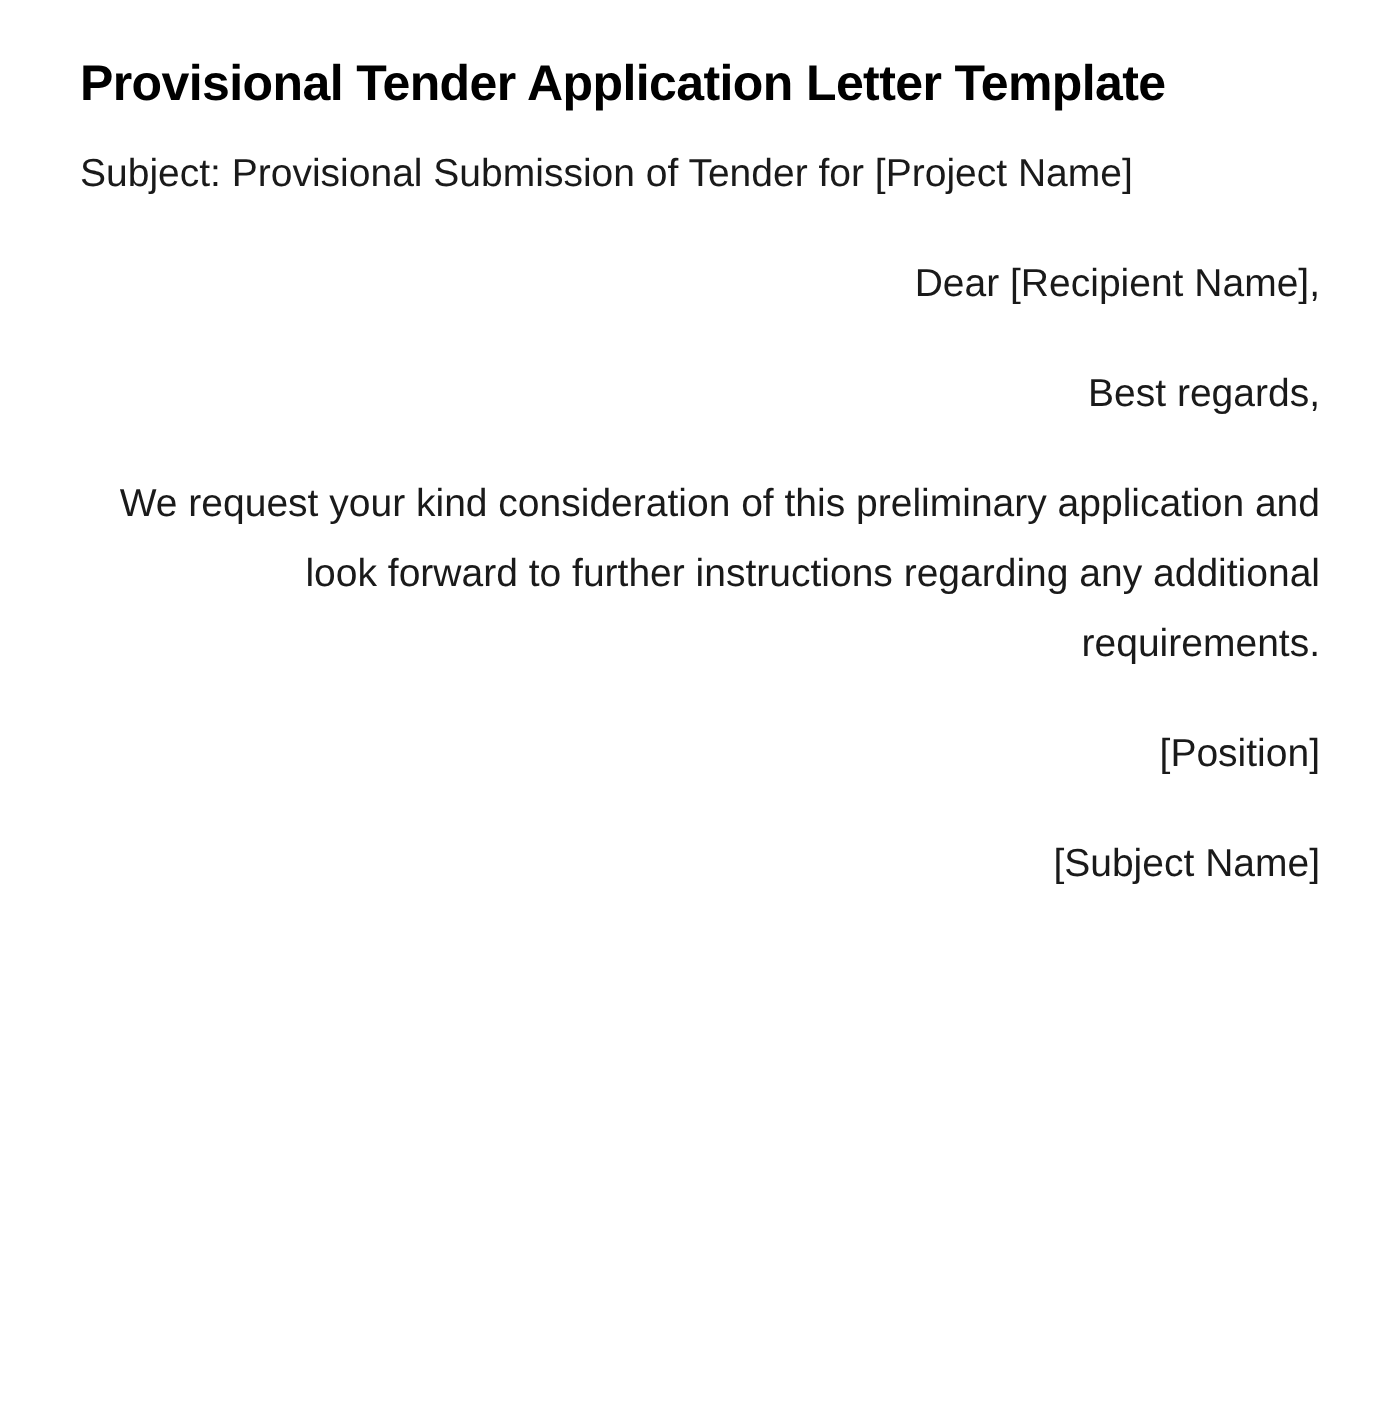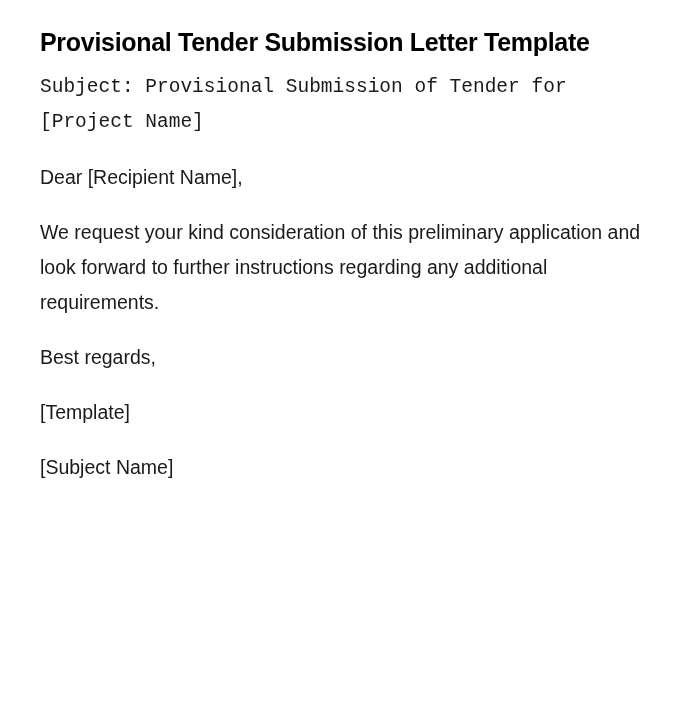--- a/index.html
+++ b/index.html
@@ -1,26 +1,26 @@
 <!DOCTYPE html>
 <html><head>
 <meta charset="utf-8">
 <style>
   html, body { margin:0; padding:0; background:#ffffff; }
   body { width:700px; height:711px; overflow:hidden; font-family:"Liberation Sans", sans-serif; color:#1a1a1a; }
   .page { padding:24px 40px 0 40px; }
   h1 { font-family:"Liberation Sans", sans-serif; font-size:25px; font-weight:bold; margin:2px 0 0 0; line-height:32px; letter-spacing:-0.3px; color:#000; }
   p { font-size:19.5px; line-height:35px; margin:0; }
-  .subject { margin-top:12px;font-family:Liberation Mono, monospace; }
-  .gap { margin-top:20px; }
+  .subject { margin-top:12px; }
+  .gap { margin-top:20px;text-align:right; }
 </style>
 </head>
 <body>
 
 <div class="page">
-  <h1>Provisional Tender Submission Letter Template</h1>
+  <h1>Provisional Tender Application Letter Template</h1>
   <p class="subject">Subject: Provisional Submission of Tender for [Project Name]</p>
   <p class="gap">Dear [Recipient Name],</p>
+  <p class="gap">Best regards,</p>
   <p class="gap">We request your kind consideration of this preliminary application and look forward to further instructions regarding any additional requirements.</p>
-  <p class="gap">Best regards,</p>
-  <p class="gap">[Template]</p>
+  <p class="gap">[Position]</p>
   <p class="gap">[Subject Name]</p>
 </div>
 
 </body></html>

